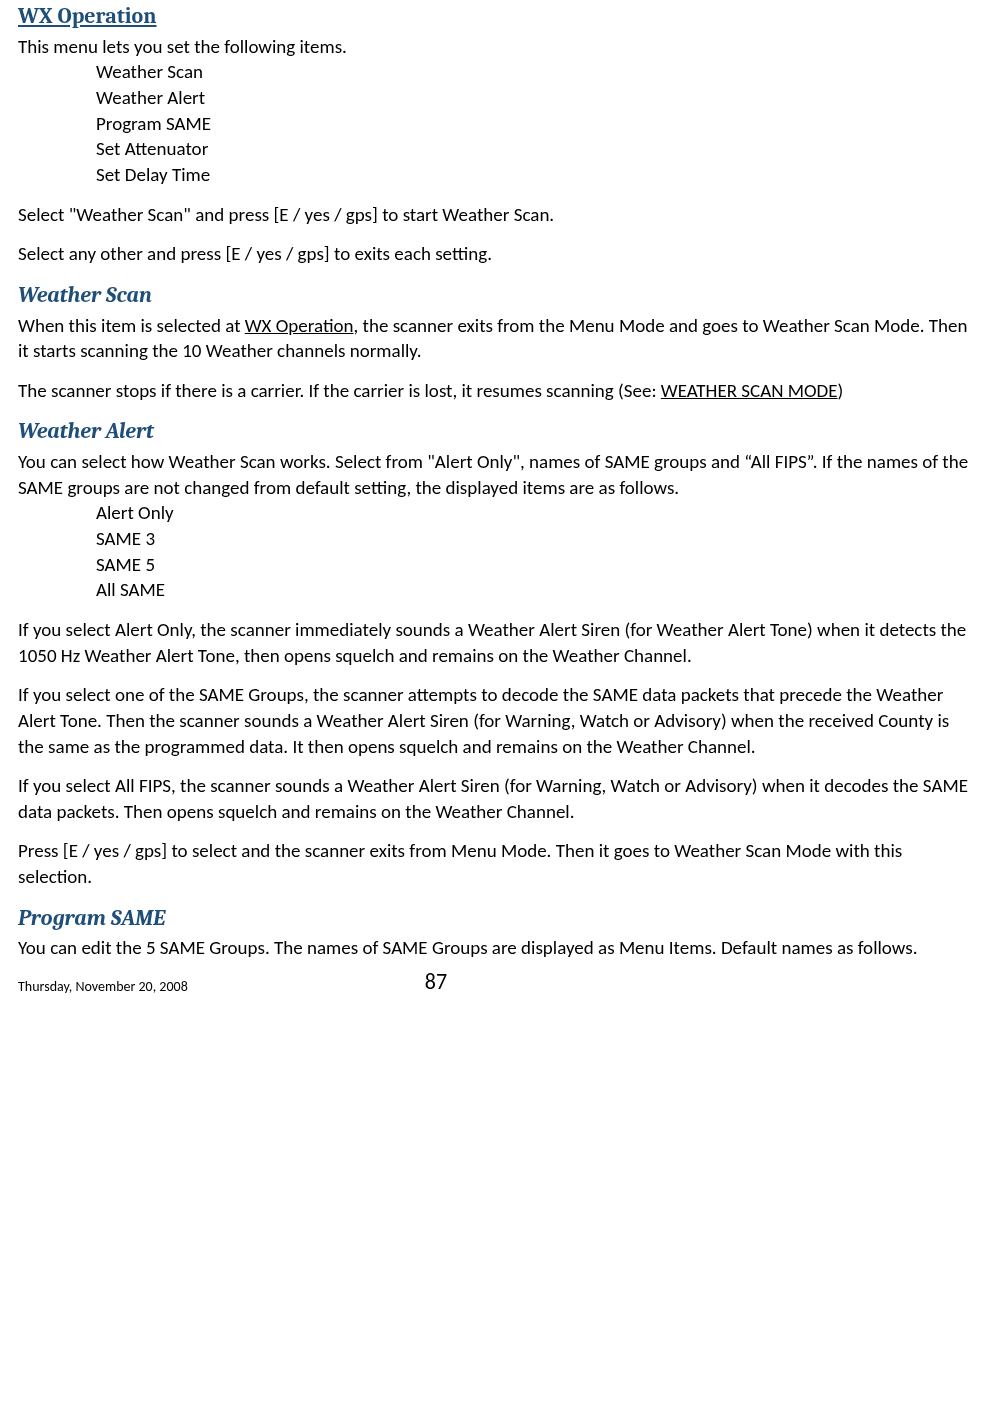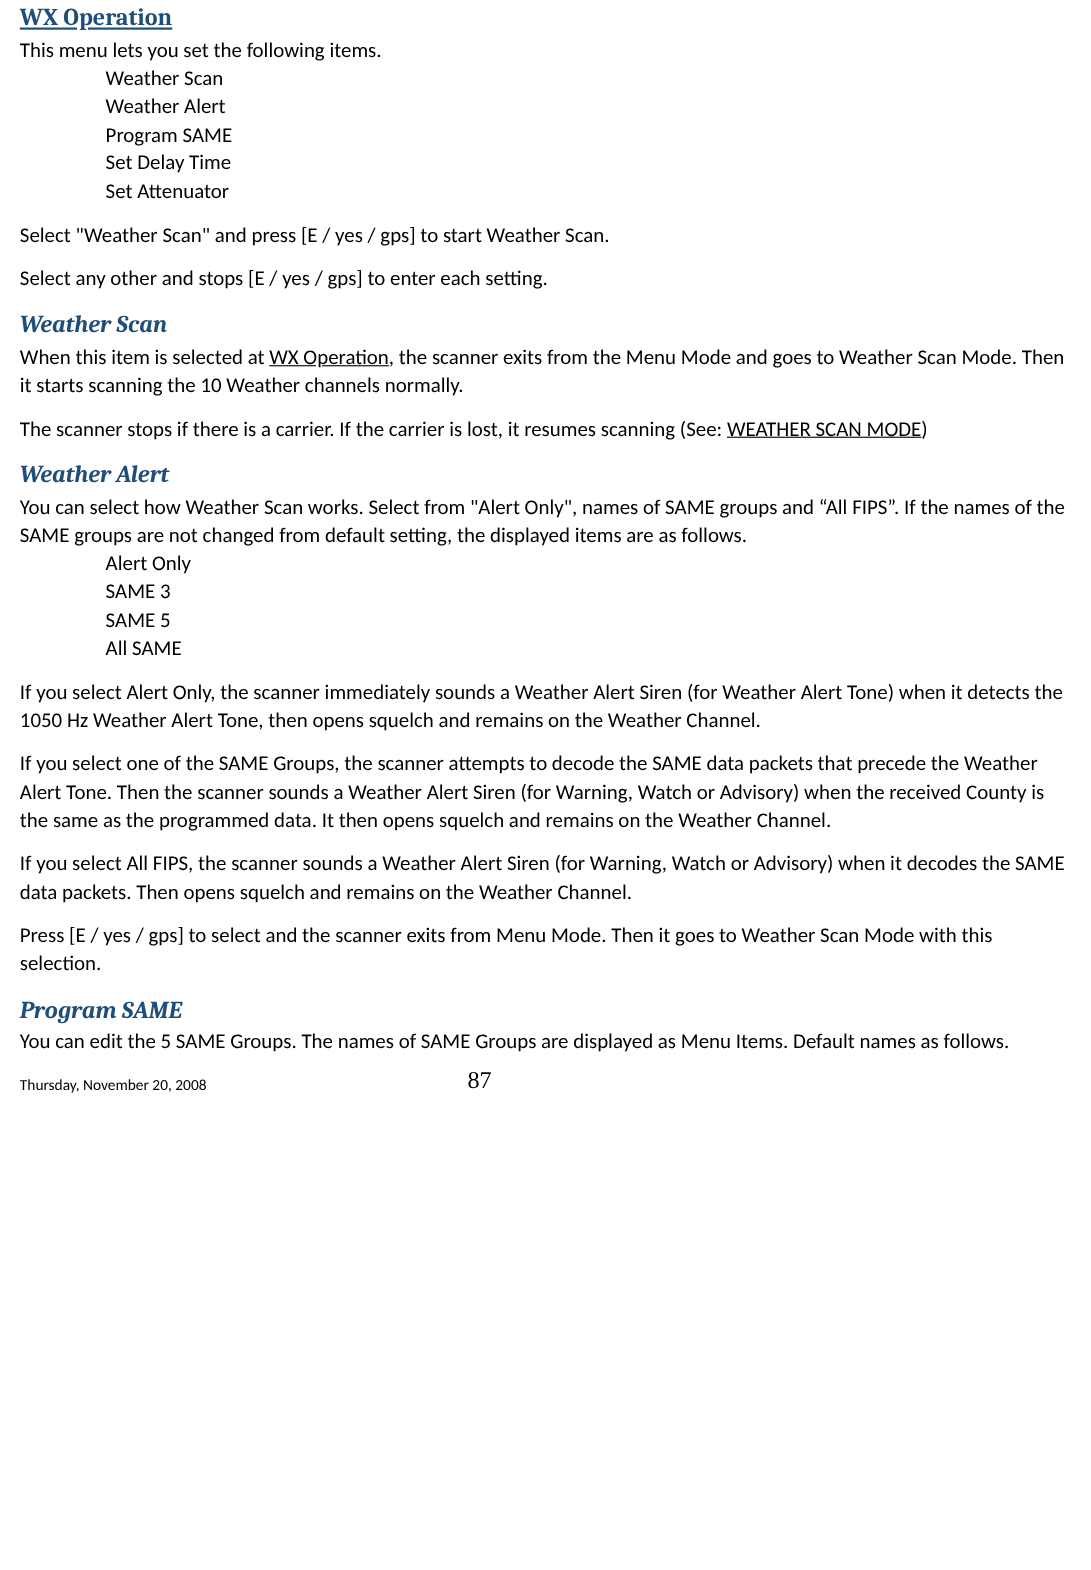--- a/index.html
+++ b/index.html
@@ -44,21 +44,20 @@
       display: flex;
       justify-content: flex-end;
       align-items: flex-end;
       font-size: 14px;
       margin-top: 6px;
     }
     .page-num {
       font-size: 22px;
       position: relative;
       left: -60px;
-      font-family: Liberation Serif, serif;
     }
     .date {
       flex: 1;
     }
     .footer-center {
       flex: 1;
       text-align: center;
     }
     .footer-right {
       flex: 1;
@@ -66,25 +65,25 @@
   </style>
 </head>
 <body>
 
 <h2 class="section-title">WX Operation</h2>
 <p style="margin-bottom:0">This menu lets you set the following items.</p>
 <div class="indent-list">
   <div>Weather Scan</div>
   <div>Weather Alert</div>
   <div>Program SAME</div>
+  <div>Set Attenuator</div>
   <div>Set Delay Time</div>
-  <div>Set Attenuator</div>
 </div>
 <p>Select "Weather Scan" and press [E / yes / gps] to start Weather Scan.</p>
-<p>Select any other and stops [E / yes / gps] to enter each setting.</p>
+<p>Select any other and press [E / yes / gps] to exits each setting.</p>
 
 <h3 class="subsection-title">Weather Scan</h3>
 <p>
   <span>When this item is selected at </span><span class="underline">WX Operation</span><span>, the scanner exits from the Menu Mode and goes to Weather Scan Mode. Then it starts scanning the 10 Weather channels normally.</span>
 </p>
 <p>
   <span>The scanner stops if there is a carrier. If the carrier is lost, it resumes scanning (See: </span><span class="underline">WEATHER SCAN MODE</span><span>)</span>
 </p>
 
 <h3 class="subsection-title">Weather Alert</h3>

